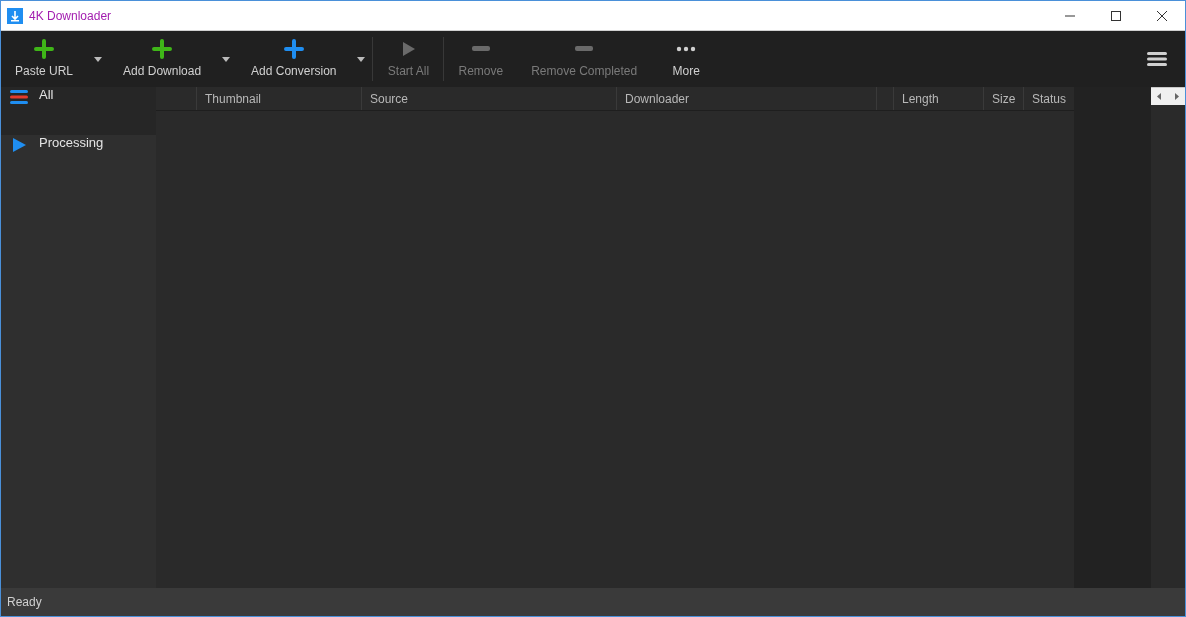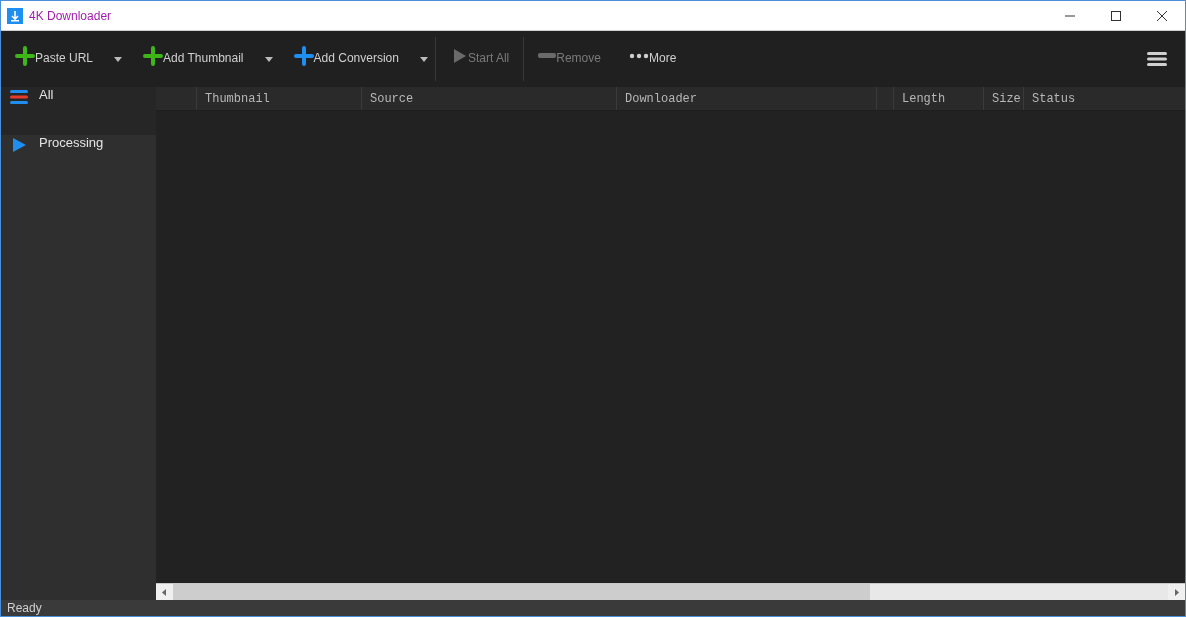--- a/index.html
+++ b/index.html
@@ -49,21 +49,21 @@
     align-items: stretch;
   }
   .tool-group { display: flex; align-items: stretch; }
   .tool-sep {
     width: 1px;
     background: #383838;
     margin: 6px 0;
   }
   .toolbtn {
     display: flex;
-    flex-direction: row;
+    flex-direction: column;
     align-items: center;
     justify-content: center;
     padding: 4px 14px 6px 14px;
     color: #d0d0d0;
     font-size: 12px;
     min-width: 70px;
     position: relative;
   }
   .toolbtn.disabled { color: #7a7a7a; }
   .toolbtn .ticon { height: 22px; display:flex; align-items:center; justify-content:center; margin-bottom: 4px; }
@@ -114,23 +114,21 @@
   }
   .side-item .sicon {
     width: 20px; height: 20px;
     display: flex; align-items: center; justify-content: center;
   }
 
   
   .content {
     flex: 1;
     display: flex;
-    flex-direction: column;
     min-width: 0;
-    font-family: Liberation Mono, monospace;
   }
   .col-headers {
     height: 24px;
     background: #2a2a2a;
     display: flex;
     align-items: center;
     color: #b8b8b8;
     font-size: 12px;
     border-bottom: 1px solid #1e1e1e;
   }
@@ -171,21 +169,21 @@
   }
   .hscroll .thumb {
     position: absolute;
     left: 0; top: 0;
     width: 70%; height: 100%;
     background: #cdcdcd;
   }
 
   
   .statusbar {
-    height: 16px;
+    height: 28px;
     background: #3a3a3a;
     color: #d0d0d0;
     display: flex;
     align-items: center;
     padding: 0 6px;
     font-size: 12px;
   }
 </style>
 </head>
 <body>
@@ -234,21 +232,21 @@
           <path d="M0 0 L4 5 L8 0 Z" fill="#bbb"></path>
         </svg>
     </div>
 
     <div class="toolbtn">
       <span class="ticon">
         <svg width="20" height="20" viewBox="0 0 20 20">
             <path d="M10 2 L10 18 M2 10 L18 10" stroke="#3fb618" stroke-width="4" stroke-linecap="round"></path>
           </svg>
       </span>
-      <span class="tlabel">Add Thumbnail</span>
+      <span class="tlabel">Add Download</span>
     </div>
     <div class="tool-dd">
       <svg viewBox="0 0 8 5">
           <path d="M0 0 L4 5 L8 0 Z" fill="#bbb"></path>
         </svg>
     </div>
 
     <div class="toolbtn">
       <span class="ticon">
         <svg width="20" height="20" viewBox="0 0 20 20">
@@ -280,20 +278,28 @@
   <div class="tool-sep"></div>
 
   <div class="tool-group">
     <div class="toolbtn disabled">
       <span class="ticon">
         <svg width="18" height="6" viewBox="0 0 18 6">
             <rect x="0" y="0" width="18" height="5" rx="2" fill="#6a6a6a"></rect>
           </svg>
       </span>
       <span class="tlabel">Remove</span>
+    </div>
+    <div class="toolbtn disabled" style="min-width:110px">
+      <span class="ticon">
+        <svg width="18" height="6" viewBox="0 0 18 6">
+            <rect x="0" y="0" width="18" height="5" rx="2" fill="#6a6a6a"></rect>
+          </svg>
+      </span>
+      <span class="tlabel">Remove Completed</span>
     </div>
     <div class="toolbtn">
       <span class="ticon">
         <svg width="20" height="6" viewBox="0 0 20 6">
             <circle cx="3" cy="3" r="2.2" fill="#d0d0d0"></circle>
             <circle cx="10" cy="3" r="2.2" fill="#d0d0d0"></circle>
             <circle cx="17" cy="3" r="2.2" fill="#d0d0d0"></circle>
           </svg>
       </span>
       <span class="tlabel">More</span>

